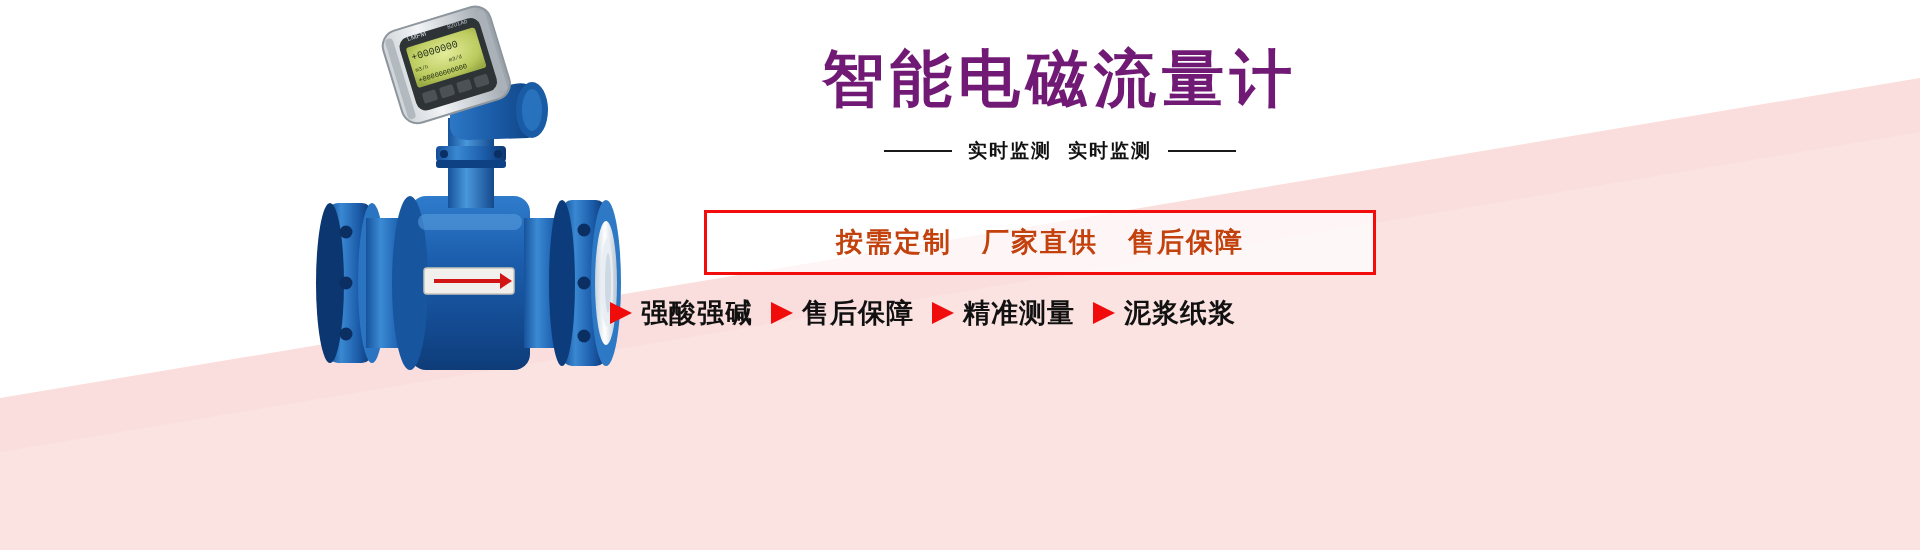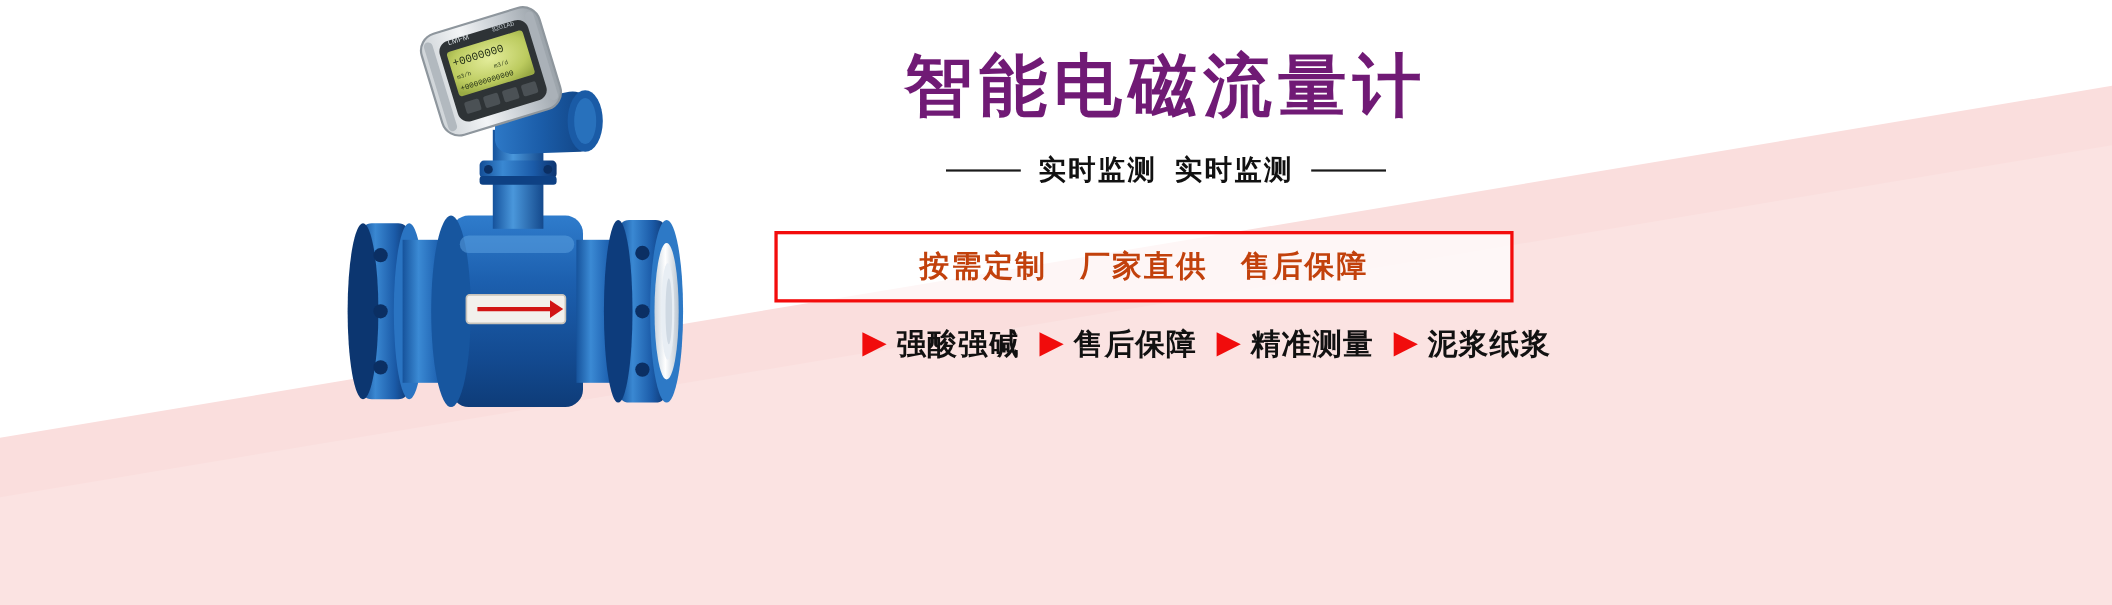--- a/index.html
+++ b/index.html
@@ -54,21 +54,21 @@
     align-items:center;
     justify-content:center;
     gap:16px;
   }
   .sub-rule{
     display:block;
     width:68px;height:0;
     border-top:2px solid #1a1a1a;
   }
   .subtitle-text{
-    font-size:25px;
+    font-size:19px;
     font-weight:bold;
     color:#111111;
     letter-spacing:2px;
     white-space:nowrap;
   }
 
   .redbox{
     position:absolute;
     left:4px;top:210px;
     width:672px;
@@ -87,21 +87,21 @@
   }
   .redbox-text .seg{ margin-right:30px; }
   .redbox-text .seg:last-child{ margin-right:0; }
 
   .features{
     position:absolute;
     left:-90px;top:295px;
     width:800px;
     display:flex;
     align-items:center;
-    justify-content:flex-end;
+    justify-content:flex-start;
     gap:0px;
     white-space:nowrap;
   }
   .feature{
     display:inline-flex;
     align-items:center;
     margin-right:18px;
   }
   .feature:last-child{margin-right:0;font-family:Liberation Mono, monospace;}
   .arrow-icon{

